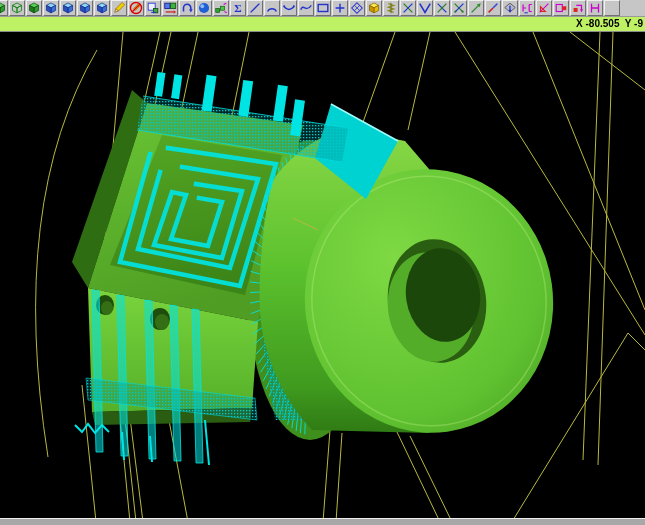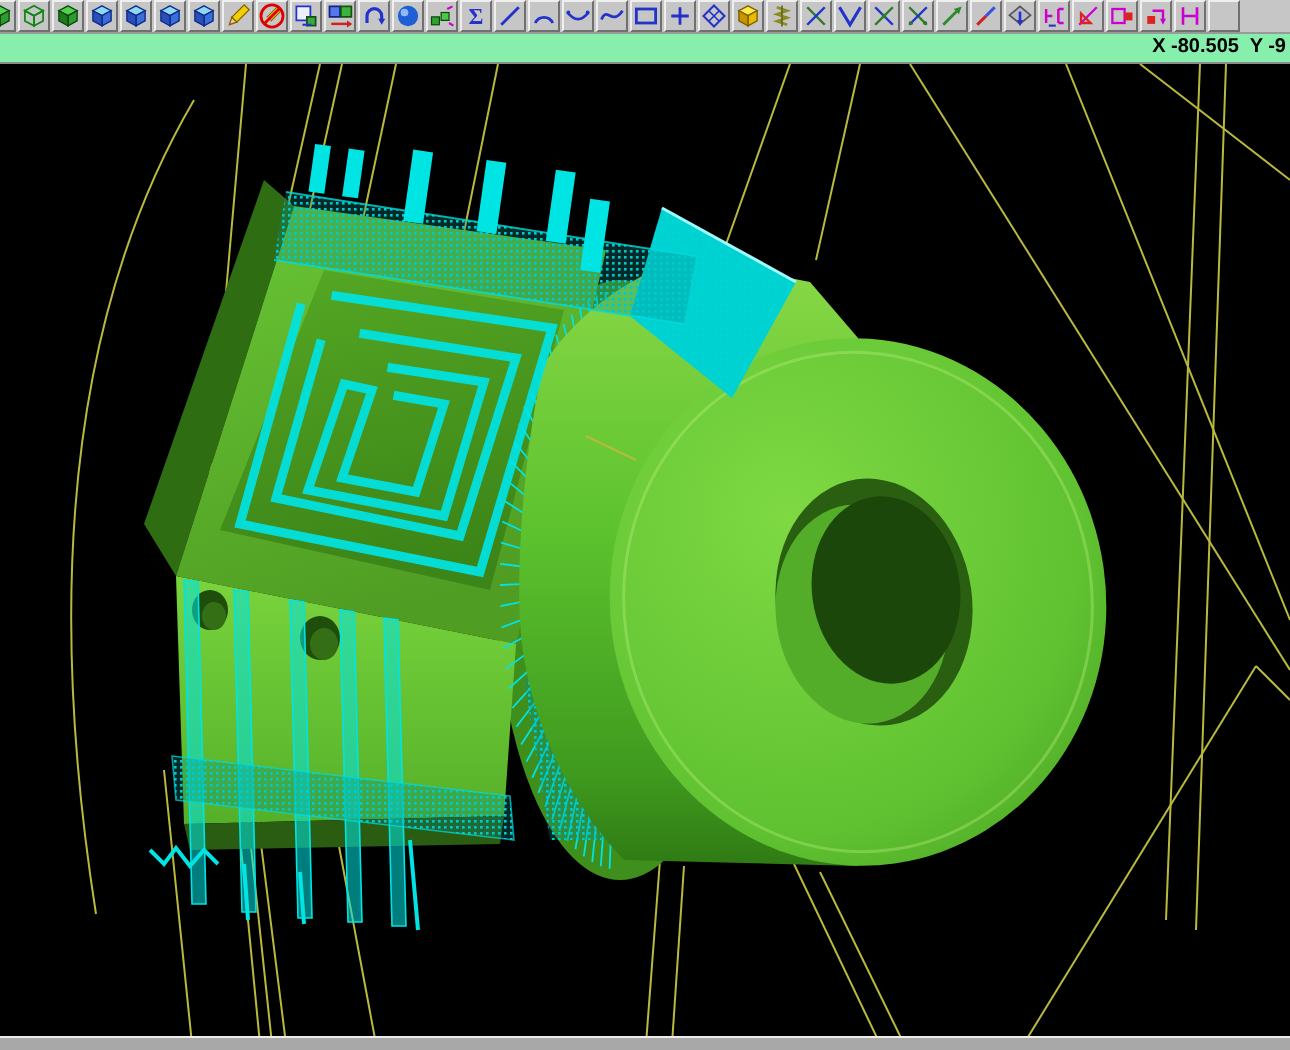--- a/index.html
+++ b/index.html
@@ -7,21 +7,21 @@
        font-family:"Liberation Sans",sans-serif;}
   
   .toolbar{position:absolute;left:0;top:0;width:645px;height:17px;background:#c6c6c6;
            display:flex;align-items:flex-start;overflow:hidden;border-bottom:1px solid #9a9a9a;box-sizing:border-box;}
   .tb-btn{flex:0 0 16px;width:16px;height:16px;margin-right:1px;box-sizing:border-box;
           background:#c6c6c6;border-top:1px solid #efefef;border-left:1px solid #efefef;
           border-right:1px solid #707070;border-bottom:1px solid #707070;padding:0;cursor:pointer;}
   .tb-btn svg{display:block;width:14px;height:14px;}
   .tb-btn.first{margin-left:-8px;}
   
-  .coordbar{position:absolute;left:0;top:17px;width:645px;height:15px;background:#86efac;
+  .coordbar{position:absolute;left:0;top:17px;width:645px;height:15px;background:#bef264;
             border-bottom:1px solid #8a8a8a;box-sizing:border-box;}
   .coords{position:absolute;right:2px;top:1px;font-size:10px;font-weight:bold;color:#000;
           white-space:pre;letter-spacing:0px;}
   
   .viewport{position:absolute;left:0;top:32px;width:645px;height:486px;background:var(--col-bg,#000);overflow:hidden;}
   .viewport svg{display:block;}
   
   .bottombar{position:absolute;left:0;top:518px;width:645px;height:7px;background:#a8a8a8;
              border-top:1px solid #ededed;box-sizing:border-box;}
 </style>

